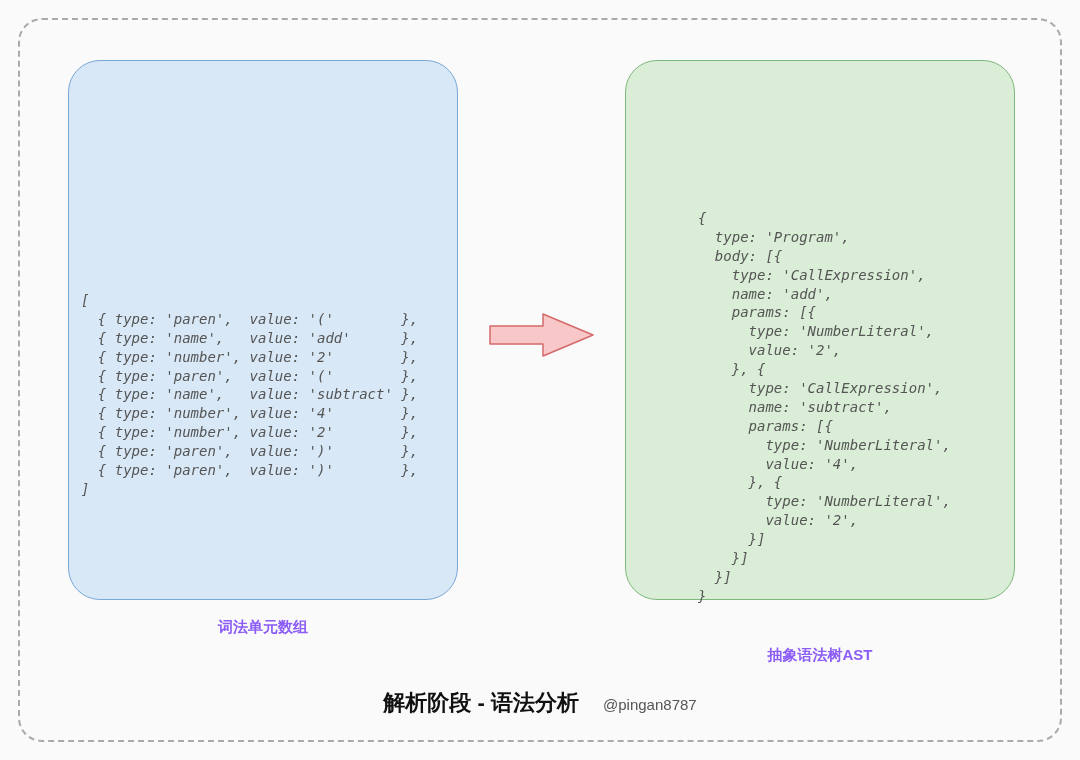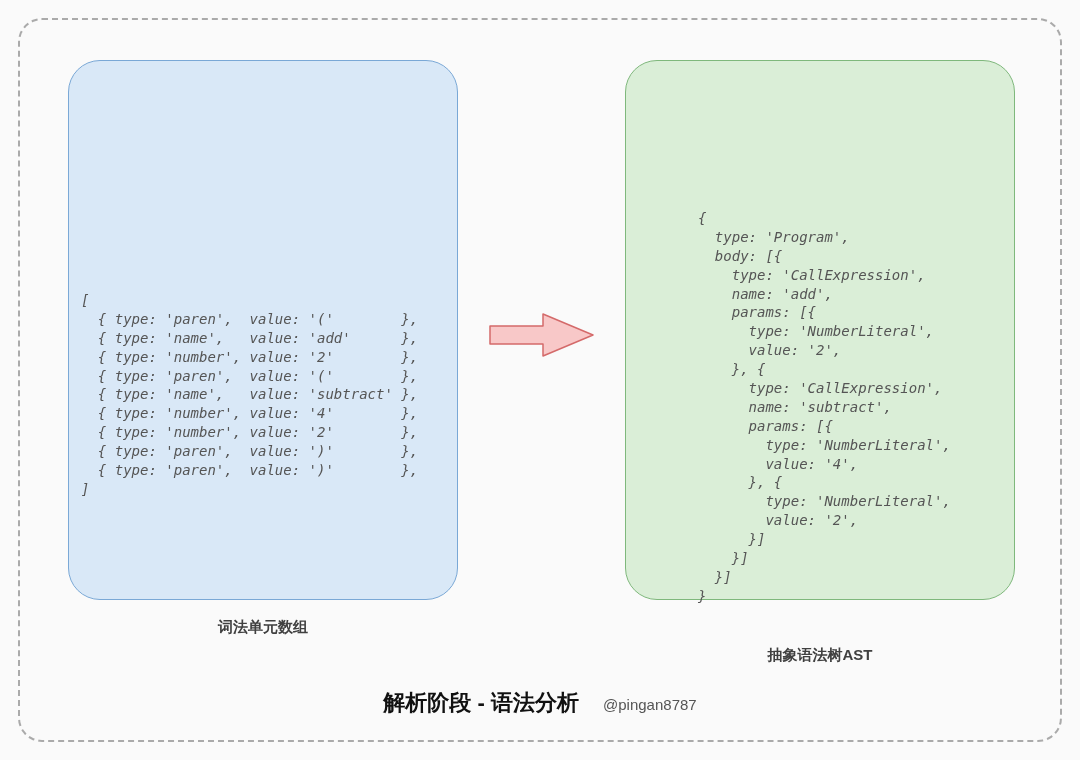--- a/index.html
+++ b/index.html
@@ -47,21 +47,21 @@
       color: #555;
       white-space: pre;
     }
     .left-panel .code-block { top: 230px; }
     .right-panel .code-block { top: 148px; left: 72px; }
     .panel-caption {
       position: absolute;
       top: 618px;
       font-weight: 700;
       font-size: 15px;
-      color: #404040;
+      color: #8b5cf6;
       text-align: center;
     }
     .left-caption { left: 68px; width: 390px; }
     .right-caption { left: 625px; width: 390px; margin-top: 28px; }
     .main-title {
       position: absolute;
       bottom: 42px;
       left: 0;
       width: 100%;
       text-align: center;

